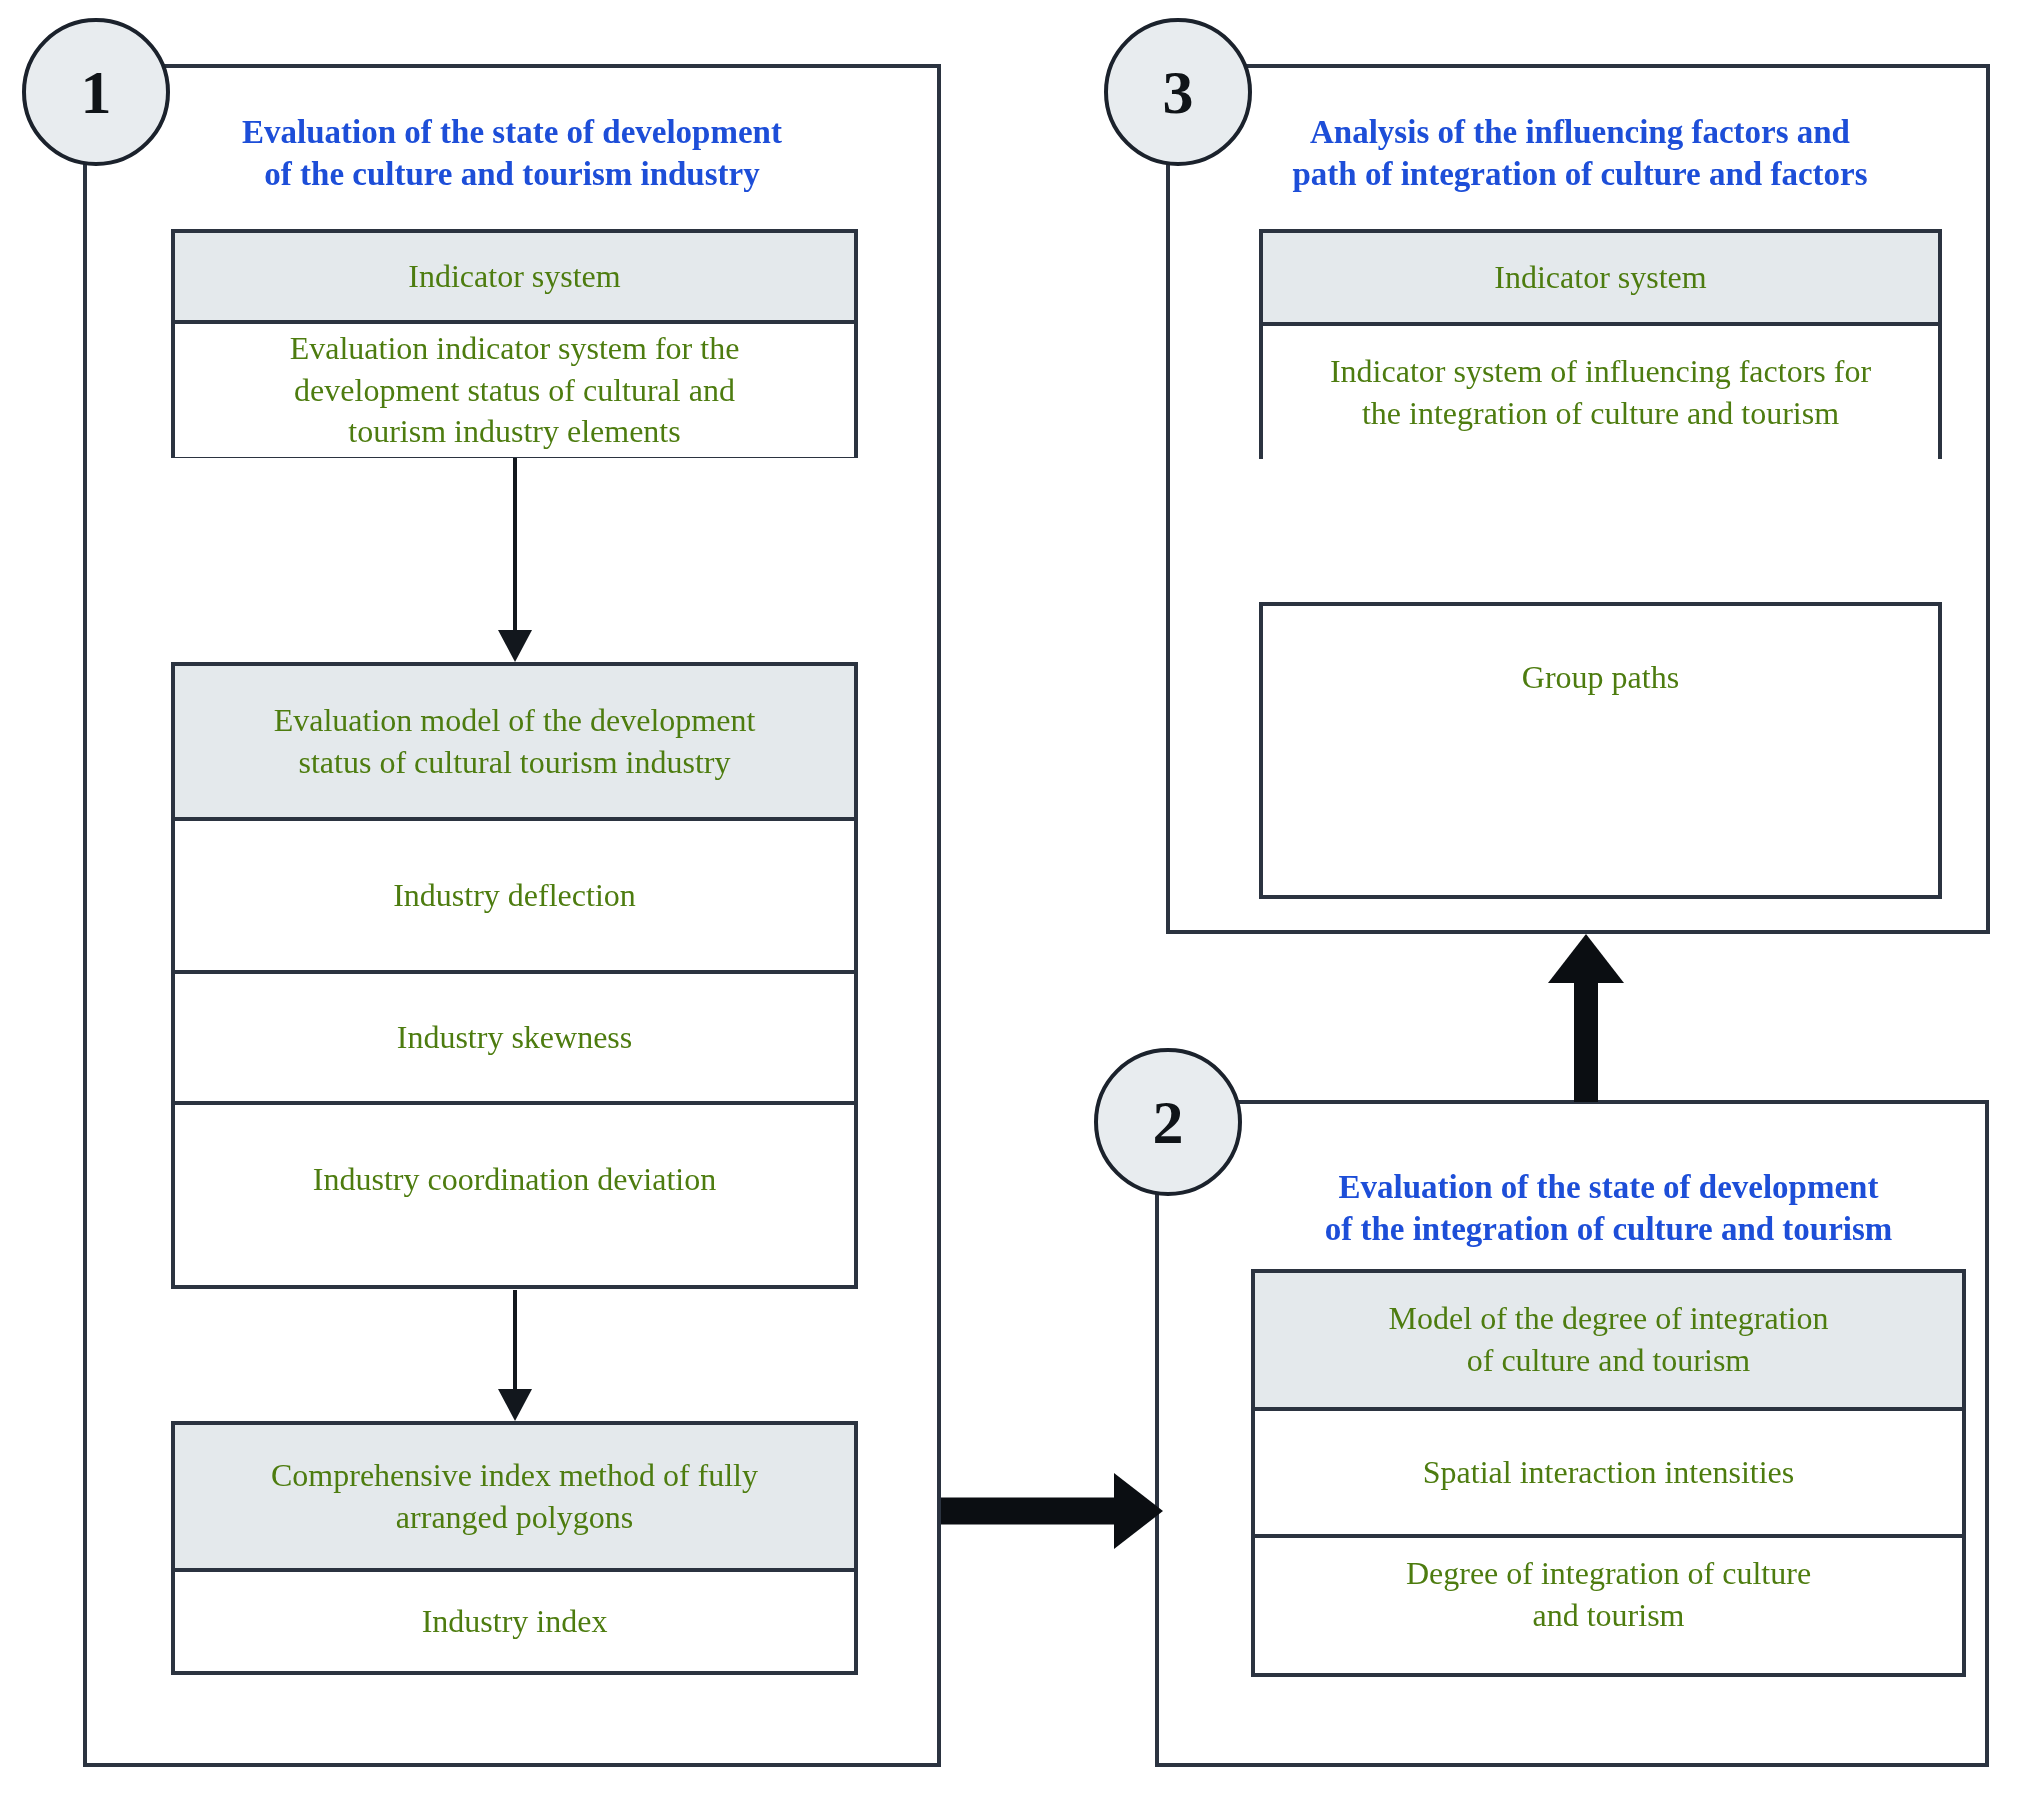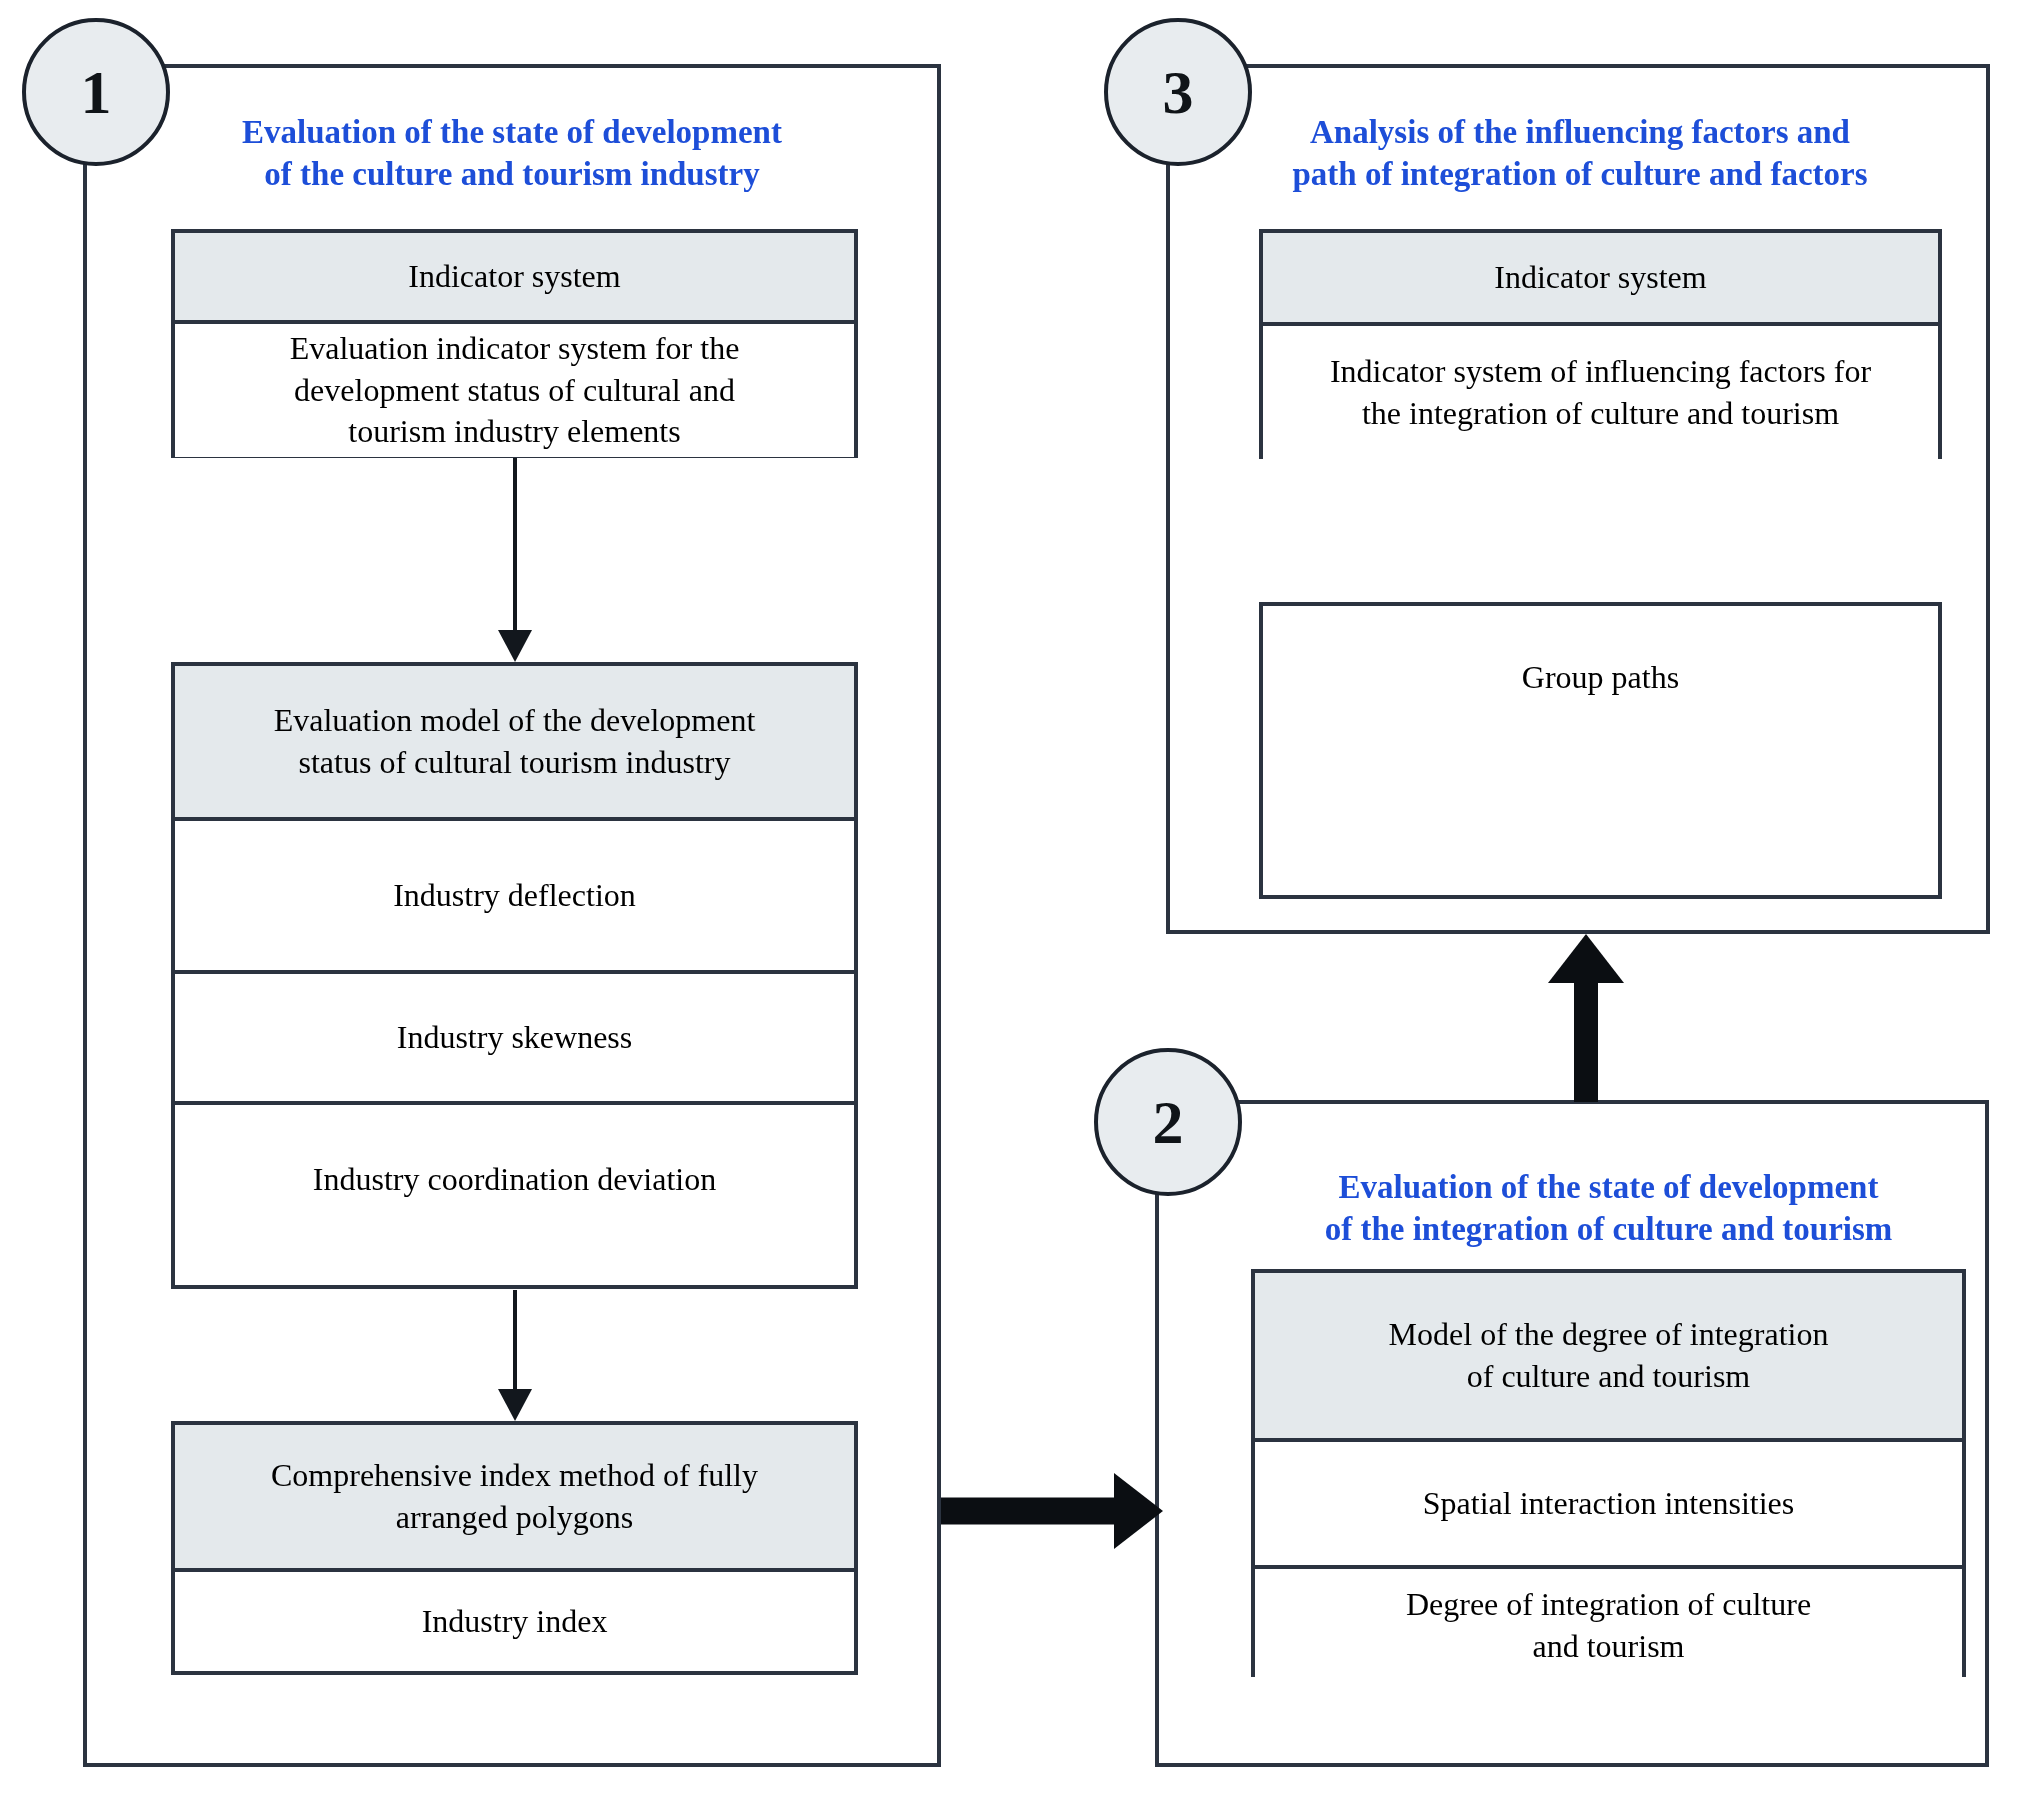--- a/index.html
+++ b/index.html
@@ -66,21 +66,21 @@
     z-index: 10;
   }
   .box-cell {
     box-sizing: border-box;
     display: flex;
     align-items: center;
     justify-content: center;
     text-align: center;
     font-size: 32px;
     line-height: 1.3;
-    color: #000000;
+    color: #4d7c0f;
     white-space: pre-line;
     padding: 5px 11px;
     background: #ffffff;
   }
   .box-cell.shaded {
     background: #e4e9ec;
   }
   .box-cell + .box-cell {
     border-top: 4px solid #2b3340;
   }
@@ -226,21 +226,21 @@
   <div class="panel" style="left:1155px; top:1100px; width:834px; height:667px;"></div>
 
   <div class="step-circle" style="left:1094px; top:1048px; width:148px; height:148px;">
     <span>2</span>
   </div>
 
   <div class="panel-title" style="left:1251px; top:1166px; width:715px;">Evaluation of the state of development
 of  the integration of culture and tourism</div>
 
   <div class="box-group" style="left:1251px; top:1269px; width:715px; height:408px;">
-    <div class="box-cell shaded" style="height:165px;">Model of the degree of integration
+    <div class="box-cell shaded" style="height:134px;">Model of the degree of integration
 of culture and tourism</div>
     <div class="box-cell" style="height:127px;">Spatial interaction intensities</div>
     <div class="box-cell" style="height:118px;">Degree of integration of culture
 and tourism</div>
   </div>
 
   <div class="thick-arrow-right" style="left:941px; top:1473px; width:222px; height:76px;">
     <div class="bar" style="width:176px;"></div>
     <div class="tip"></div>
   </div>

